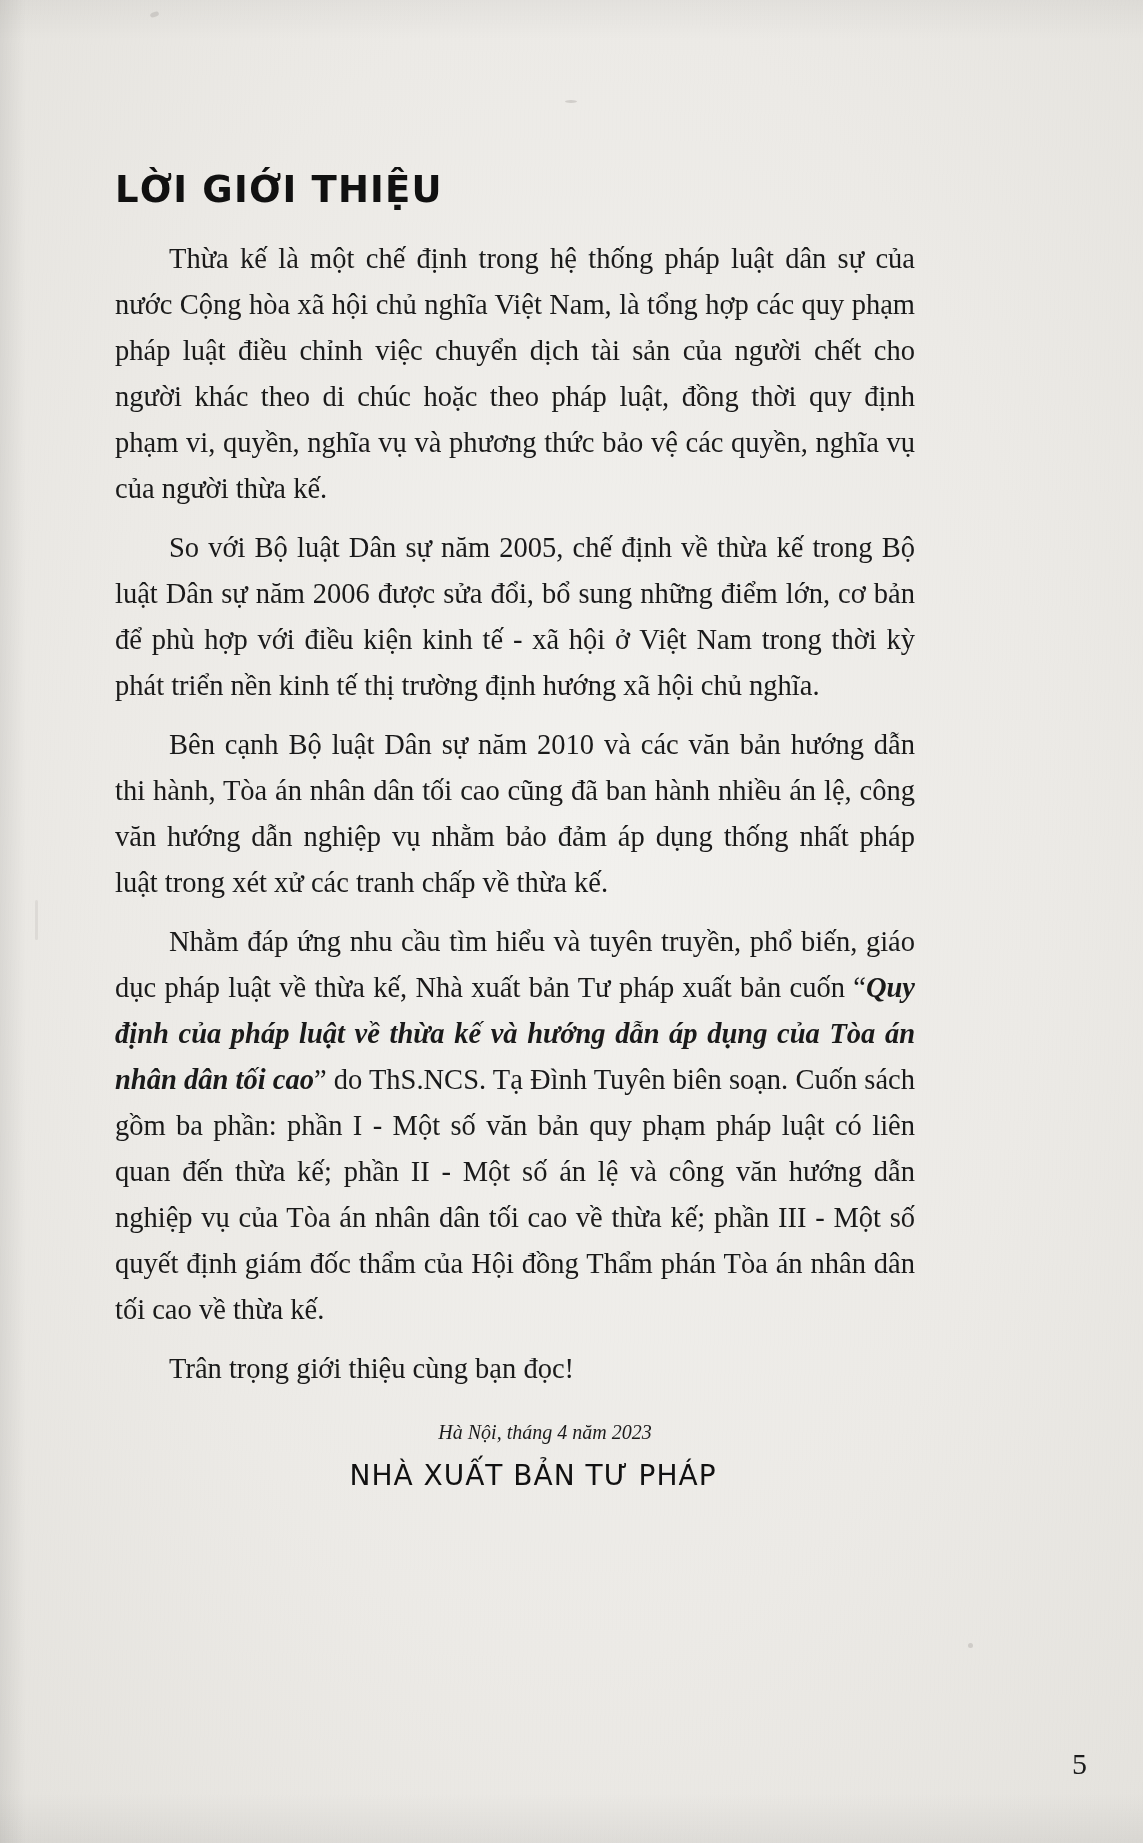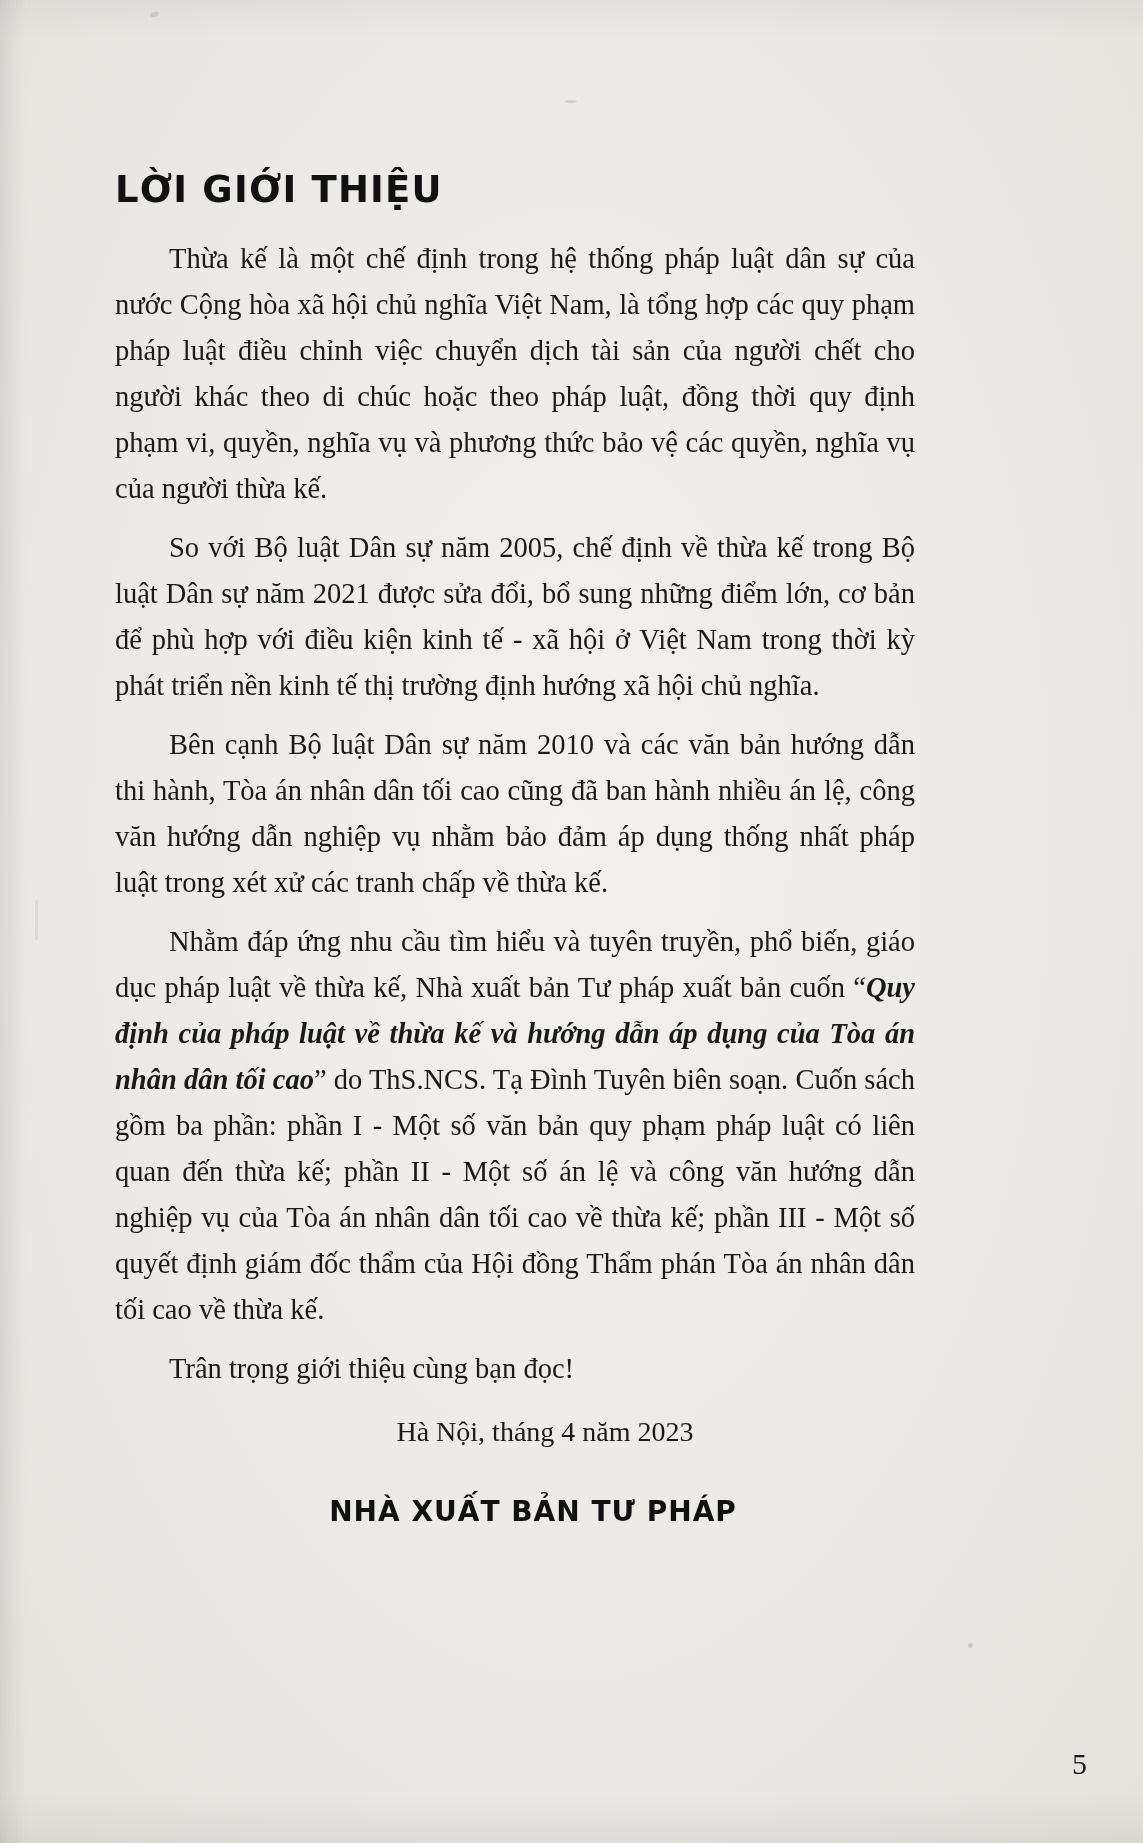--- a/index.html
+++ b/index.html
@@ -65,33 +65,33 @@
   }
   .book-title {
     font-style: italic;
     font-weight: 700;
   }
   .closing {
     margin-top: 18px;
     text-align: center;
   }
   .place-date {
-    font-size: 28px;
+    font-style: italic;
+    font-size: 20px;
     line-height: 44px;
     margin-left: 60px;
   }
   .publisher {
     font-family: "DejaVu Sans", sans-serif;
-    font-weight: 700;
+    font-weight: 400;
     font-size: 28px;
     letter-spacing: 1px;
     line-height: 44px;
     margin-left: 36px;
     color: #111;
-    margin-top: 36px;
   }
   .page-number {
     position: absolute;
     right: 56px;
     bottom: 62px;
     font-size: 30px;
     color: #1b1b1b;
     font-family: "Liberation Serif", serif;
   }
   .speck {
@@ -114,21 +114,21 @@
   <span class="speck s2"></span>
   <span class="speck s3"></span>
   <span class="speck s4"></span>
 
   <div class="content">
 
     <h1 class="doc-title">LỜI GIỚI THIỆU</h1>
 
     <div class="body-text">
       <p class="para">Thừa kế là một chế định trong hệ thống pháp luật dân sự của nước Cộng hòa xã hội chủ nghĩa Việt Nam, là tổng hợp các quy phạm pháp luật điều chỉnh việc chuyển dịch tài sản của người chết cho người khác theo di chúc hoặc theo pháp luật, đồng thời quy định phạm vi, quyền, nghĩa vụ và phương thức bảo vệ các quyền, nghĩa vụ của người thừa kế.</p>
-      <p class="para">So với Bộ luật Dân sự năm 2005, chế định về thừa kế trong Bộ luật Dân sự năm 2021 được sửa đổi, bổ sung những điểm lớn, cơ bản để phù hợp với điều kiện kinh tế - xã hội ở Việt Nam trong thời kỳ phát triển nền kinh tế thị trường định hướng xã hội chủ nghĩa.</p>
+      <p class="para">So với Bộ luật Dân sự năm 2005, chế định về thừa kế trong Bộ luật Dân sự năm 2006 được sửa đổi, bổ sung những điểm lớn, cơ bản để phù hợp với điều kiện kinh tế - xã hội ở Việt Nam trong thời kỳ phát triển nền kinh tế thị trường định hướng xã hội chủ nghĩa.</p>
       <p class="para">Bên cạnh Bộ luật Dân sự năm 2010 và các văn bản hướng dẫn thi hành, Tòa án nhân dân tối cao cũng đã ban hành nhiều án lệ, công văn hướng dẫn nghiệp vụ nhằm bảo đảm áp dụng thống nhất pháp luật trong xét xử các tranh chấp về thừa kế.</p>
       <p class="para"><span>Nhằm đáp ứng nhu cầu tìm hiểu và tuyên truyền, phổ biến, giáo dục pháp luật về thừa kế, Nhà xuất bản Tư pháp xuất bản cuốn “</span><span class="book-title">Quy định của pháp luật về thừa kế và hướng dẫn áp dụng của Tòa án nhân dân tối cao</span><span>” do ThS.NCS. Tạ Đình Tuyên biên soạn. Cuốn sách gồm ba phần: phần I - Một số văn bản quy phạm pháp luật có liên quan đến thừa kế; phần II - Một số án lệ và công văn hướng dẫn nghiệp vụ của Tòa án nhân dân tối cao về thừa kế; phần III - Một số quyết định giám đốc thẩm của Hội đồng Thẩm phán Tòa án nhân dân tối cao về thừa kế.</span></p>
       <p class="para tight">Trân trọng giới thiệu cùng bạn đọc!</p>
     </div>
 
     <div class="closing">
       <div class="place-date">Hà Nội, tháng 4 năm 2023</div>
       <div class="publisher">NHÀ XUẤT BẢN TƯ PHÁP</div>
     </div>
 

